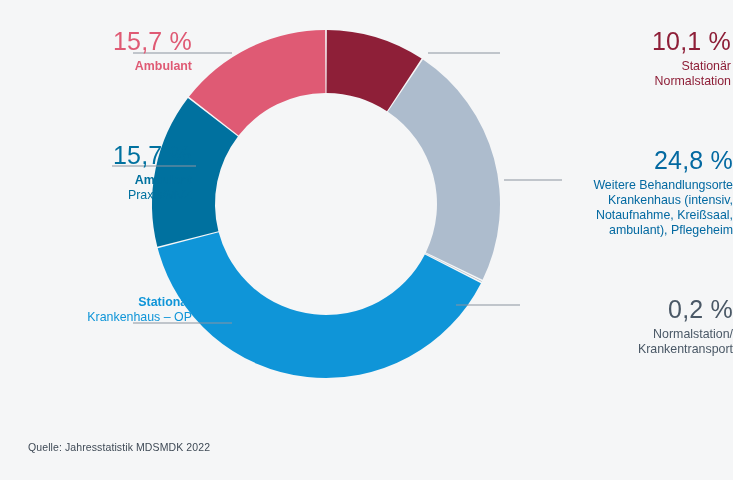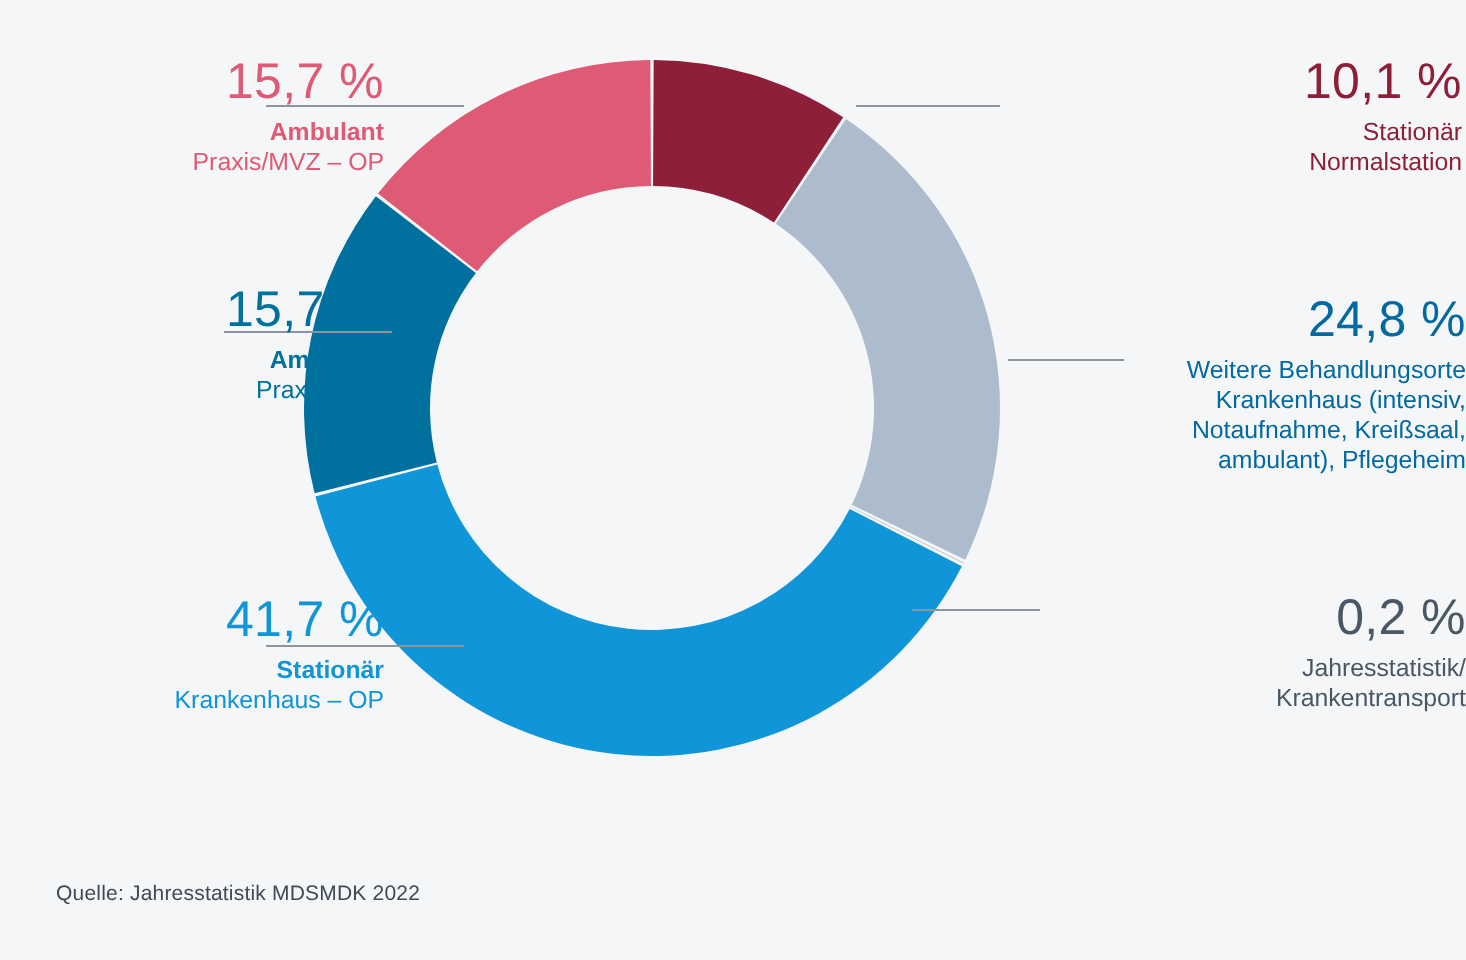--- a/index.html
+++ b/index.html
@@ -83,50 +83,48 @@
       <line x1="133" y1="323" x2="232" y2="323" stroke="#8c94a0" stroke-width="1.1"></line>
       <line x1="428" y1="53" x2="500" y2="53" stroke="#8c94a0" stroke-width="1.1"></line>
       <line x1="504" y1="180" x2="562" y2="180" stroke="#8c94a0" stroke-width="1.1"></line>
       <line x1="456" y1="305" x2="520" y2="305" stroke="#8c94a0" stroke-width="1.1"></line>
     </g>
   </svg>
 
   <div class="lbl left" id="label-ambulant-praxis-mvz-op" style="color: rgb(223, 90, 116);">
     <span class="pct">15,7 %</span>
     <span class="l1">Ambulant</span>
-    <span class="l2">Praxis/MVZ – OP</span>
   </div>
 
   <div class="lbl left" id="label-ambulant-praxis-mvz" style="color: rgb(0, 113, 159);">
     <span class="pct">15,7 %</span>
     <span class="l1">Ambulant</span>
     <span class="l2">Praxis/MVZ</span>
   </div>
 
   <div class="lbl left" id="label-stationaer-kh-op" style="color: rgb(15, 149, 216);">
-    <span class="pct">41,7 %</span>
     <span class="l1">Stationär</span>
     <span class="l2">Krankenhaus – OP</span>
   </div>
 
   <div class="lbl right" id="label-stationaer-normal" style="color: rgb(142, 31, 56);">
     <span class="pct">10,1 %</span>
     <span class="l2">Stationär</span>
     <span class="l2">Normalstation</span>
   </div>
 
   <div class="lbl right" id="label-weitere" style="color: #0369a1;">
     <span class="pct">24,8 %</span>
     <span class="l2">Weitere Behandlungsorte</span>
     <span class="l2">Krankenhaus (intensiv,</span>
     <span class="l2">Notaufnahme, Kreißsaal,</span>
     <span class="l2">ambulant), Pflegeheim</span>
   </div>
 
   <div class="lbl right" id="label-rettungsdienst" style="color: rgb(74, 88, 102);">
     <span class="pct">0,2 %</span>
-    <span class="l2">Jahresstatistik/</span>
+    <span class="l2">Normalstation/</span>
     <span class="l2">Krankentransport</span>
   </div>
 
   <div id="source-note">Quelle: Jahresstatistik MDSMDK 2022</div>
 
 </div>
 
 </body></html>

